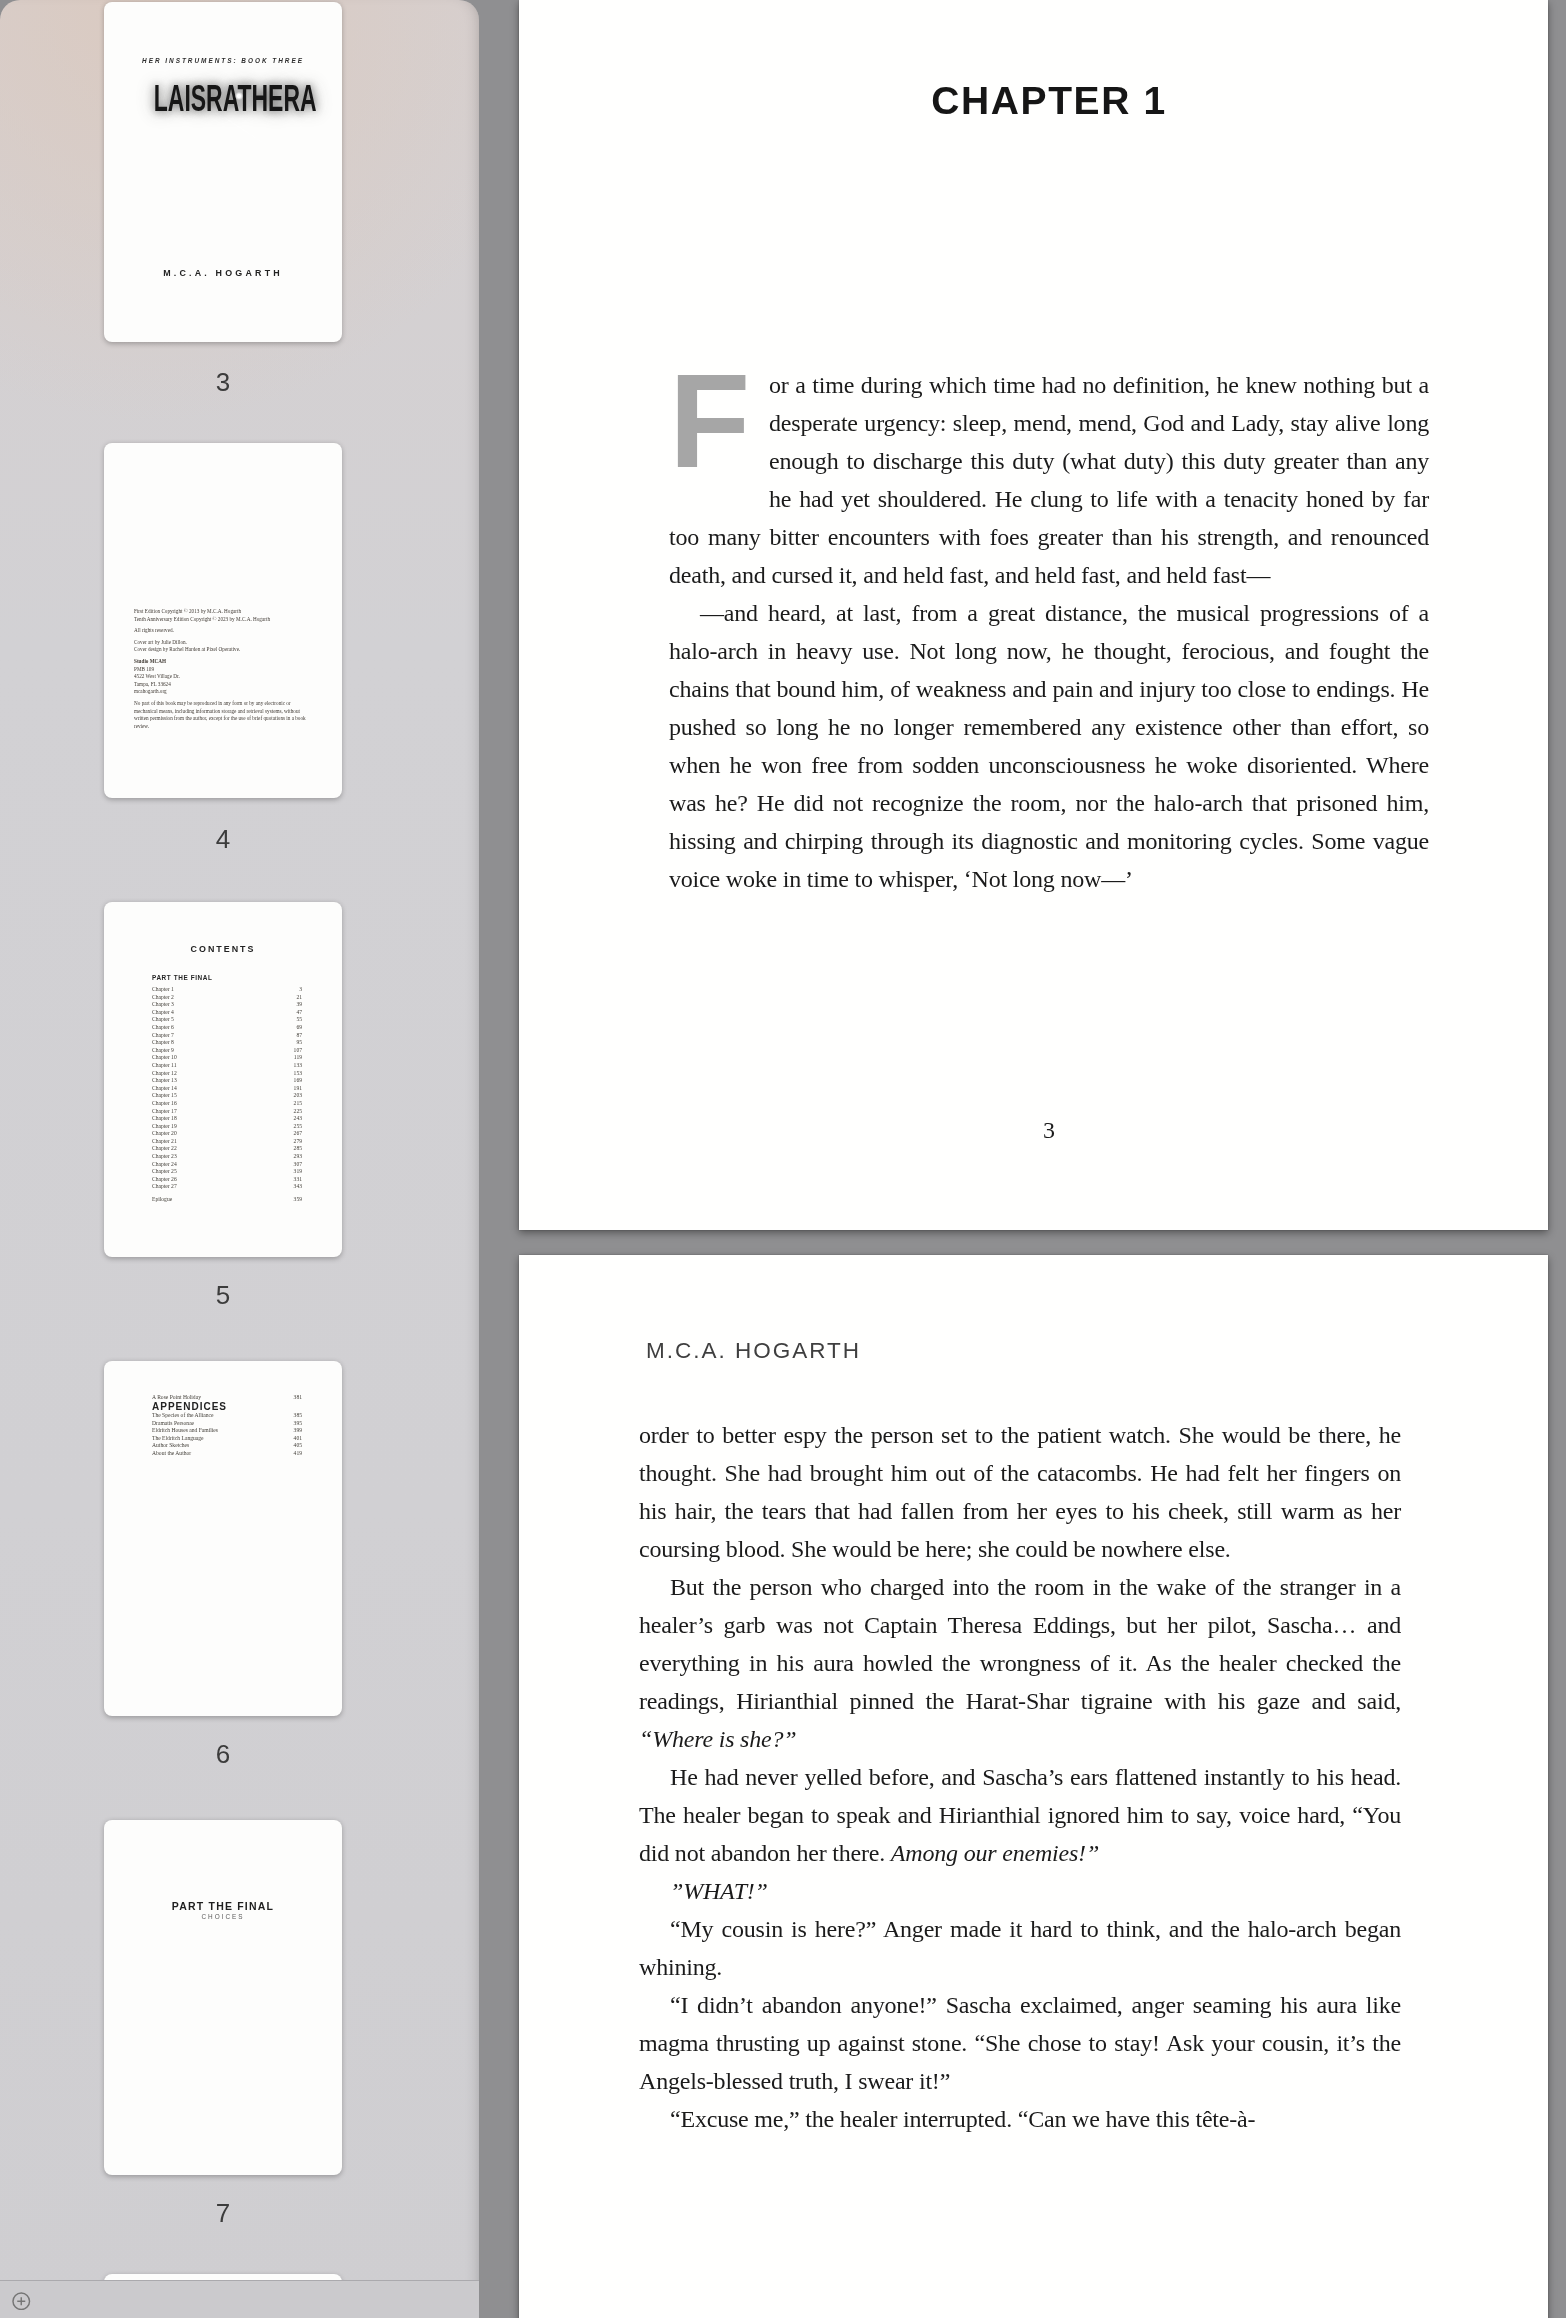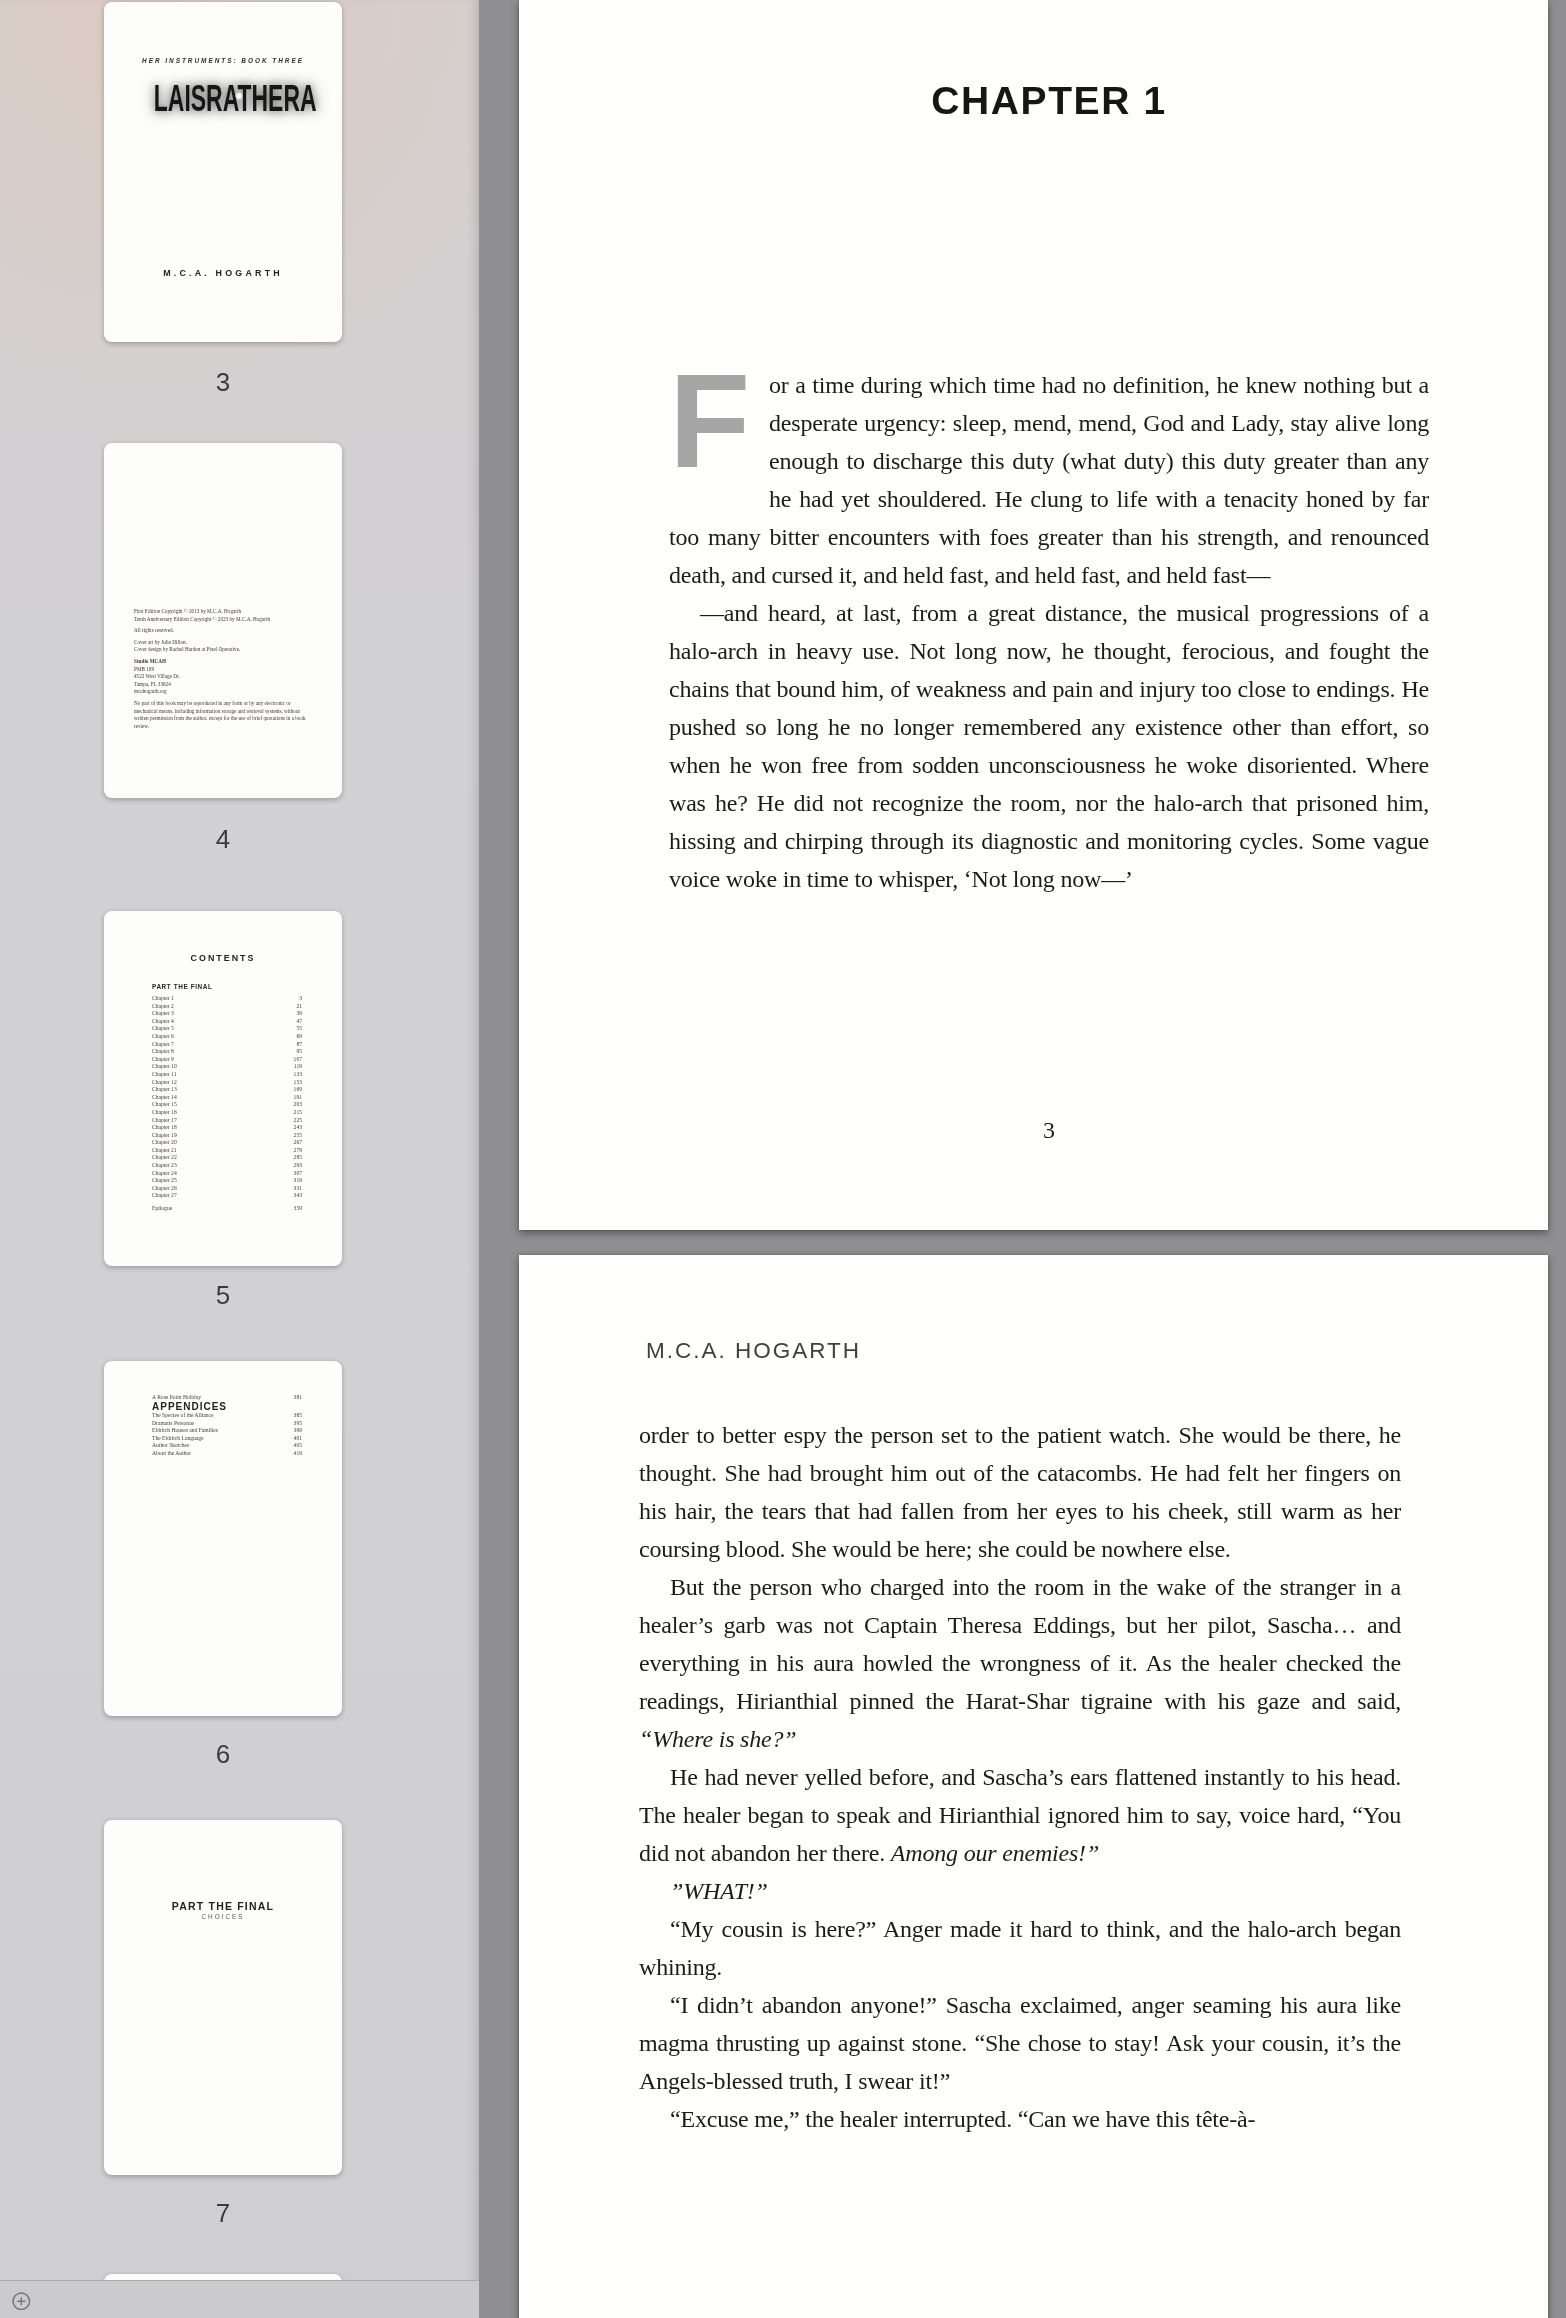--- a/index.html
+++ b/index.html
@@ -5,21 +5,21 @@
   html,body{margin:0;padding:0;background:#6f6f71;}
   *{box-sizing:border-box;}
   .stage{position:relative;width:1566px;height:2319px;overflow:hidden;
          font-family:"Liberation Sans",sans-serif;background:#8f8f91;}
 
   
   .sidebar{position:absolute;left:0;top:0;width:479px;height:2319px;
     background:
       radial-gradient(120% 26% at 32% 0%, rgba(219,201,190,.85), rgba(219,201,190,0) 70%),
       linear-gradient(180deg,#d6d0d0 0%,#d2d1d4 28%,#d1d0d3 65%,#cfced1 100%);
-    box-shadow:inset -9.7px 0 14.5px -11.3px rgba(0,0,0,.25);}
+    box-shadow:inset -9.7px 0 14.5px -11.3px rgba(0,0,0,.25);border-radius:20px;}
   .thumb{position:absolute;left:104px;width:238px;background:#fdfdfc;border-radius:8px;
          box-shadow:0 1.6px 4.8px rgba(0,0,0,.25);overflow:hidden;}
   .page-label{position:absolute;width:238px;left:104px;text-align:center;
          font-size:26px;color:#3c3c3c;}
 
   
   .cover-series{position:absolute;top:55px;left:0;width:100%;text-align:center;
      font-size:6.4px;font-weight:bold;letter-spacing:2px;color:#2e2e2e;font-style:italic;}
   .cover-title{position:absolute;top:77px;left:0;width:100%;height:42px;text-align:center;
      font-size:37px;font-weight:bold;color:#161616;line-height:39px;white-space:nowrap;
@@ -125,21 +125,21 @@
           <div class="cr-line">mcahogarth.org</div>
           <div class="cr-blank"></div>
           <div class="cr-line">No part of this book may be reproduced in any form or by any electronic or</div>
           <div class="cr-line">mechanical means, including information storage and retrieval systems, without</div>
           <div class="cr-line">written permission from the author, except for the use of brief quotations in a book</div>
           <div class="cr-line">review.</div>
         </div>
     </div>
     <div class="page-label" style="top:824px;">4</div>
 
-    <div class="thumb" style="top:902px;height:355px;margin-top:9px;">
+    <div class="thumb" style="top:902px;height:355px;">
       <div class="toc-heading">CONTENTS</div>
       <div class="toc-part">PART THE FINAL</div>
       <div class="toc-rows" id="toc-rows">
           <div class="toc-row">
             <span>Chapter 1</span>
             <span>3</span>
           </div>
           <div class="toc-row">
             <span>Chapter 2</span>
             <span>21</span>

